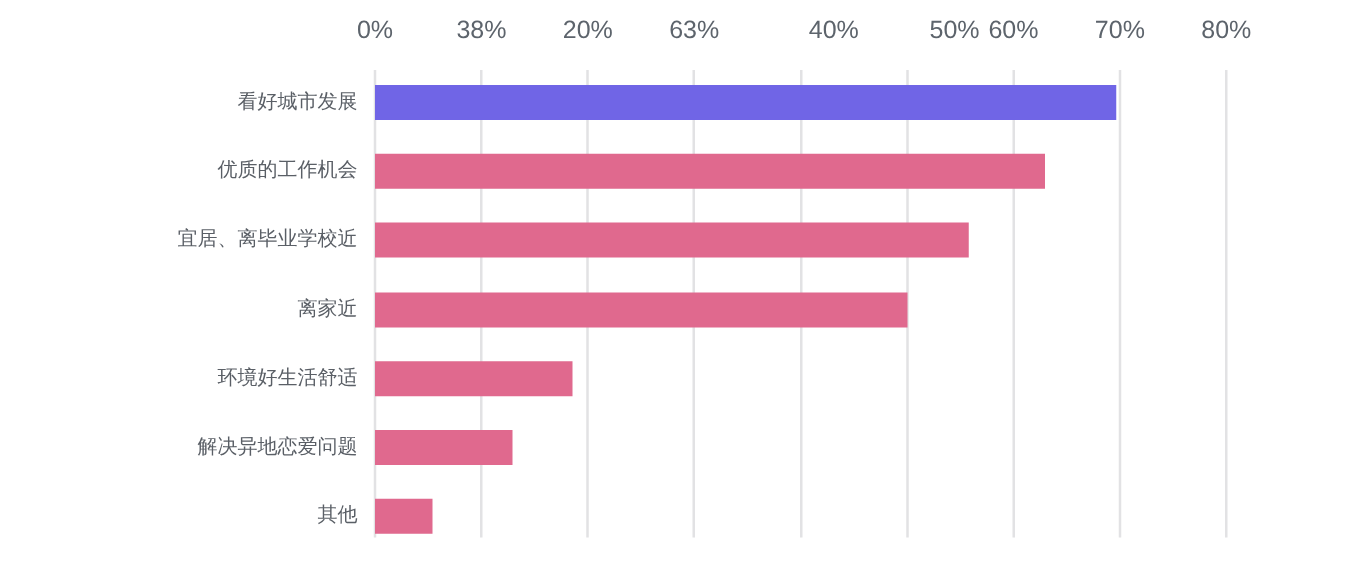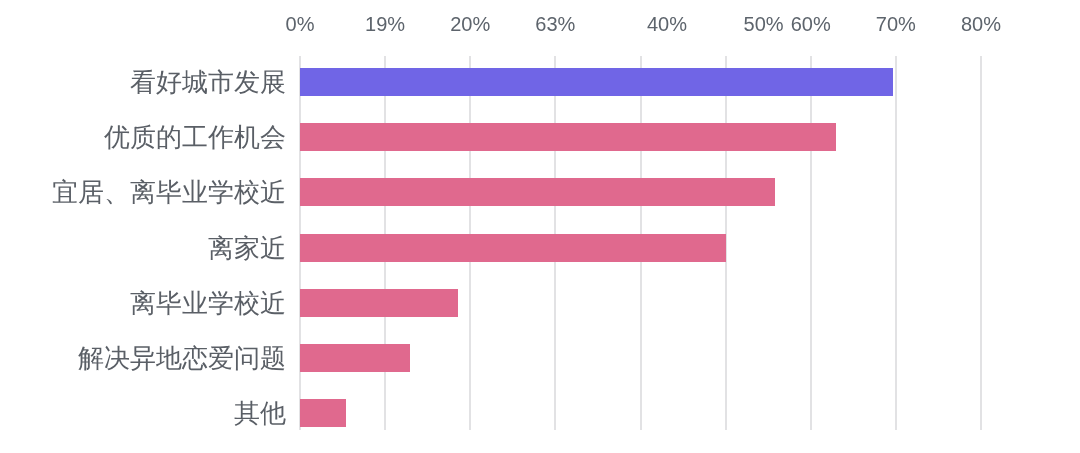--- a/index.html
+++ b/index.html
@@ -36,21 +36,21 @@
     top: 56px;
     width: 2px;
     height: 374px;
     background: #e2e2e4;
   }
 
   
   .cat-label {
     position: absolute;
     right: 0;
-    font-size: 26px;
+    font-size: 16px;
     color: #5a5f66;
     white-space: nowrap;
     line-height: 28px;
     text-align: right;
   }
   #cat-label-col {
     position: absolute;
     left: 0;
     top: 0;
     width: 286px;
@@ -70,21 +70,21 @@
     background: #e0698e;
   }
 </style>
 </head>
 <body>
 
 <div id="chart-root">
 
   <div id="tick-labels">
       <div class="tick-label" style="left: 300px;">0%</div>
-      <div class="tick-label" style="left: 385.125px;">19%</div>
+      <div class="tick-label" style="left: 385.125px;">38%</div>
       <div class="tick-label" style="left: 470.25px;">20%</div>
       <div class="tick-label" style="left: 555.375px;">63%</div>
       <div class="tick-label" style="left: 667px;">40%</div>
       <div class="tick-label" style="left: 725.625px; margin-left: 38px;">50%</div>
       <div class="tick-label" style="left: 810.75px;">60%</div>
       <div class="tick-label" style="left: 895.875px;">70%</div>
       <div class="tick-label" style="left: 981px;">80%</div>
     </div>
 
   <div id="gridlines">
@@ -97,21 +97,21 @@
       <div class="gridline" style="left: 809.75px;"></div>
       <div class="gridline" style="left: 894.875px;"></div>
       <div class="gridline" style="left: 980px;"></div>
     </div>
 
   <div id="cat-label-col">
       <div class="cat-label" style="top: 68px;">看好城市发展</div>
       <div class="cat-label" style="top: 123.2px;">优质的工作机会</div>
       <div class="cat-label" style="top: 178.4px;">宜居、离毕业学校近</div>
       <div class="cat-label" style="top: 233.6px;">离家近</div>
-      <div class="cat-label" style="top: 288.8px;">离毕业学校近</div>
+      <div class="cat-label" style="top: 288.8px;">环境好生活舒适</div>
       <div class="cat-label" style="top: 344px;">解决异地恋爱问题</div>
       <div class="cat-label" style="top: 399.2px;">其他</div>
     </div>
 
   <div id="bars">
       <div class="bar accent" style="background: rgb(112, 101, 230); left: 300px; width: 593.321px; top: 68px; height: 28px;"></div>
       <div class="bar primary" style="background: rgb(224, 105, 142); left: 300px; width: 536.287px; top: 123.2px; height: 28px;"></div>
       <div class="bar primary" style="background: rgb(224, 105, 142); left: 300px; width: 474.997px; top: 178.4px; height: 28px;"></div>
       <div class="bar primary" style="background: rgb(224, 105, 142); left: 300px; width: 425.625px; top: 233.6px; height: 28px;"></div>
       <div class="bar primary" style="background: rgb(224, 105, 142); left: 300px; width: 158.333px; top: 288.8px; height: 28px;"></div>

